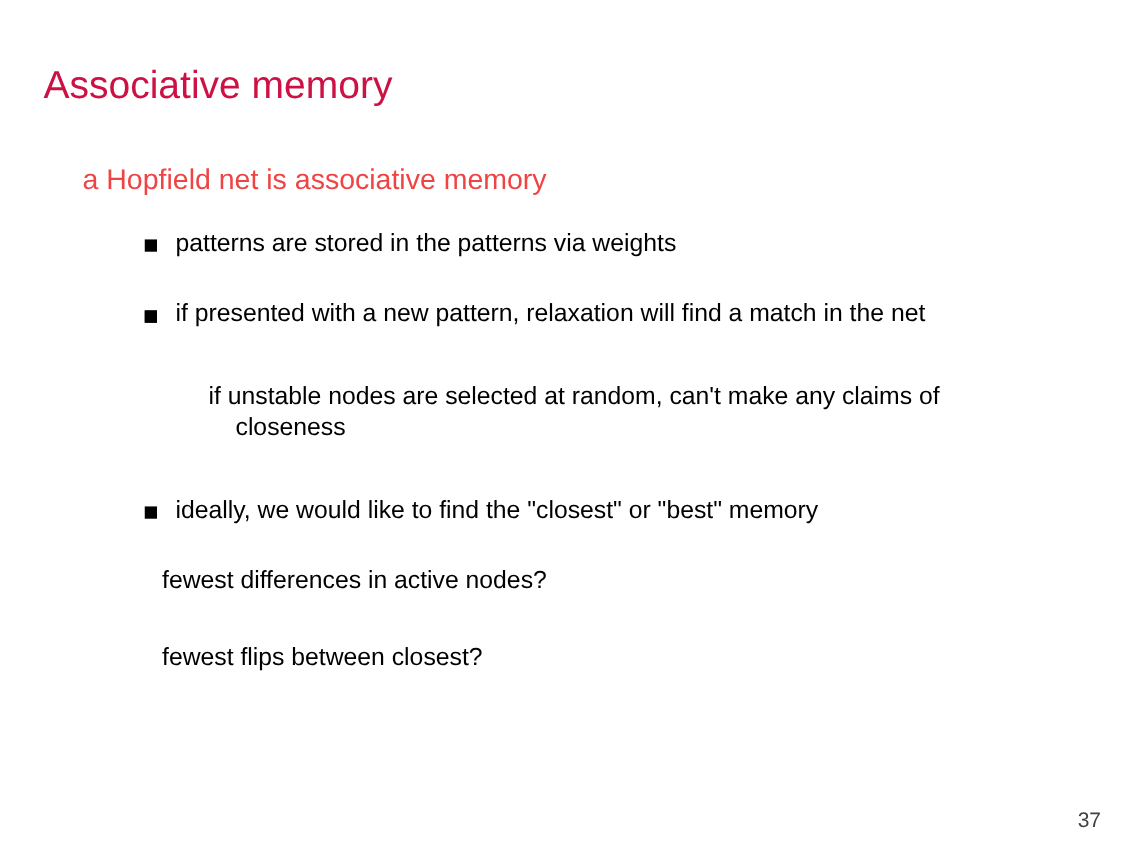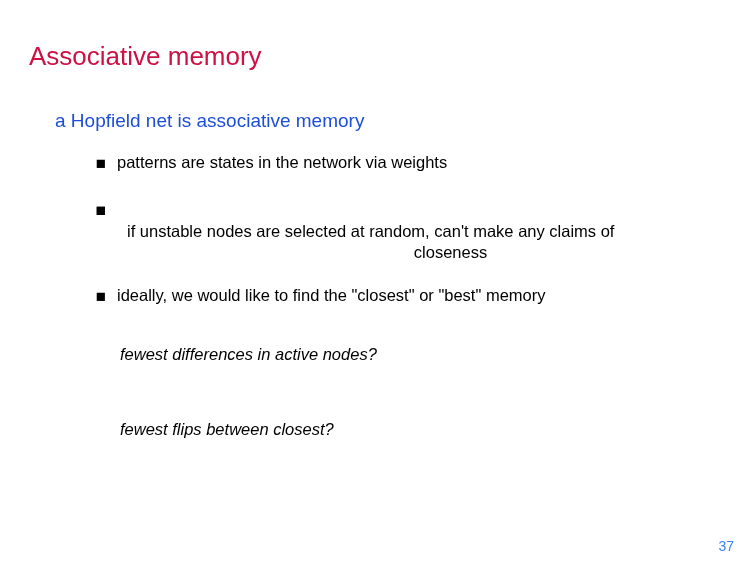--- a/index.html
+++ b/index.html
@@ -46,21 +46,21 @@
     width: 756px;
   }
 
   
   .lvl1 {
     position: relative;
     margin: 0 0 6px 0;
     padding-left: 55px;
     font-size: 19px;
     line-height: 26px;
-    color: #1d4ed8;
+    color: #ef4444;
     font-weight: normal;
   }
 
   
   .lvl2 {
     position: relative;
     margin: 0;
     padding-left: 117px;
     font-size: 16.5px;
     line-height: 21px;
@@ -73,56 +73,54 @@
     width: 13px;
     font-size: 16.5px;
     line-height: 21px;
     color: #000000;
     font-family: "DejaVu Sans", sans-serif;
   }
 
   
   .lvl3 {
     position: relative;
-    margin: 0;
+    margin: 12px;
     padding-left: 128px;
     text-indent: -1px;
     font-size: 16.5px;
     line-height: 21px;
     color: #000000;
   }
   .lvl3 .cont {
     display: block;
     padding-left: 18px;
-    text-align: center;
   }
 
   
   .lvl4 {
     position: relative;
-    margin: 16px;
+    margin: 4px;
     padding-left: 104px;
     font-size: 16.5px;
     line-height: 21px;
     color: #000000;
-    font-style: italic;
   }
 
   .gap-sm { height: 12px; }
   .gap-md { height: 22px; }
   .gap-lg { height: 26px; }
 
   
   .page-number {
     position: absolute;
     right: 22px;
     bottom: 22px;
     font-size: 14px;
     line-height: 16px;
-    color: #3b82f6;
+    color: #404040;
   }
 </style>
 </head>
 <body>
 
 <div class="slide">
 
   <div class="slide-title">
     <span>Associative memory</span>
   </div>
@@ -130,31 +128,32 @@
   <div class="body">
 
     <div class="lvl1">
       <span>a Hopfield net is associative memory</span>
     </div>
 
     <div class="gap-sm"></div>
 
     <div class="lvl2">
       <span class="bullet">▪</span>
-      <span>patterns are states in the network via weights</span>
+      <span>patterns are stored in the patterns via weights</span>
     </div>
 
     <div class="gap-lg"></div>
 
     <div class="lvl2">
       <span class="bullet">▪</span>
     </div>
 
     <div class="lvl2">
       <span class="bullet">▪</span>
+      <span>if presented with a new pattern, relaxation will find a match in the net</span>
     </div>
 
     <div class="gap-md"></div>
 
     <div class="lvl3">
       <span>if unstable nodes are selected at random, can't make any claims of</span>
       <span class="cont">closeness</span>
     </div>
 
     <div class="gap-md"></div>

